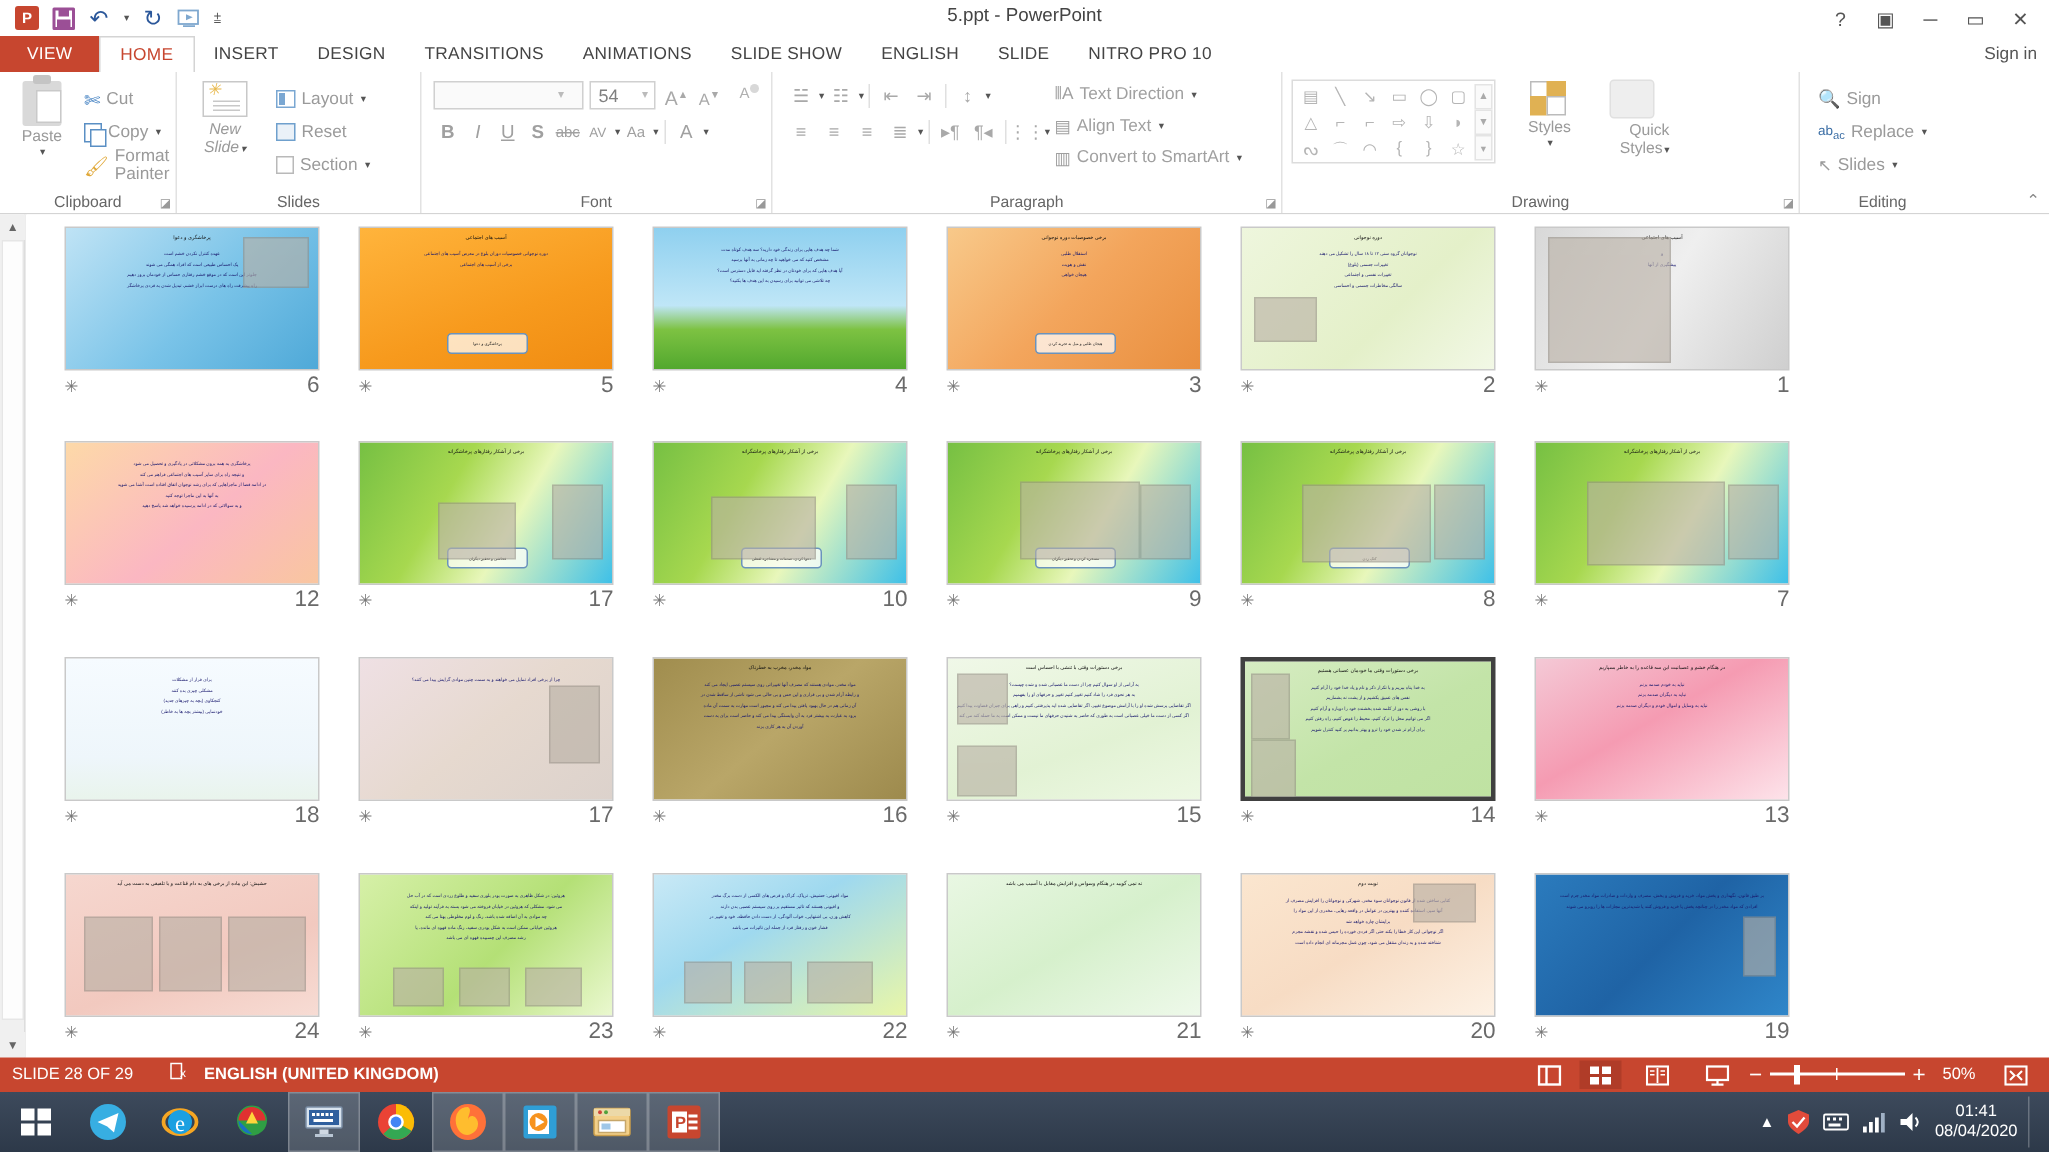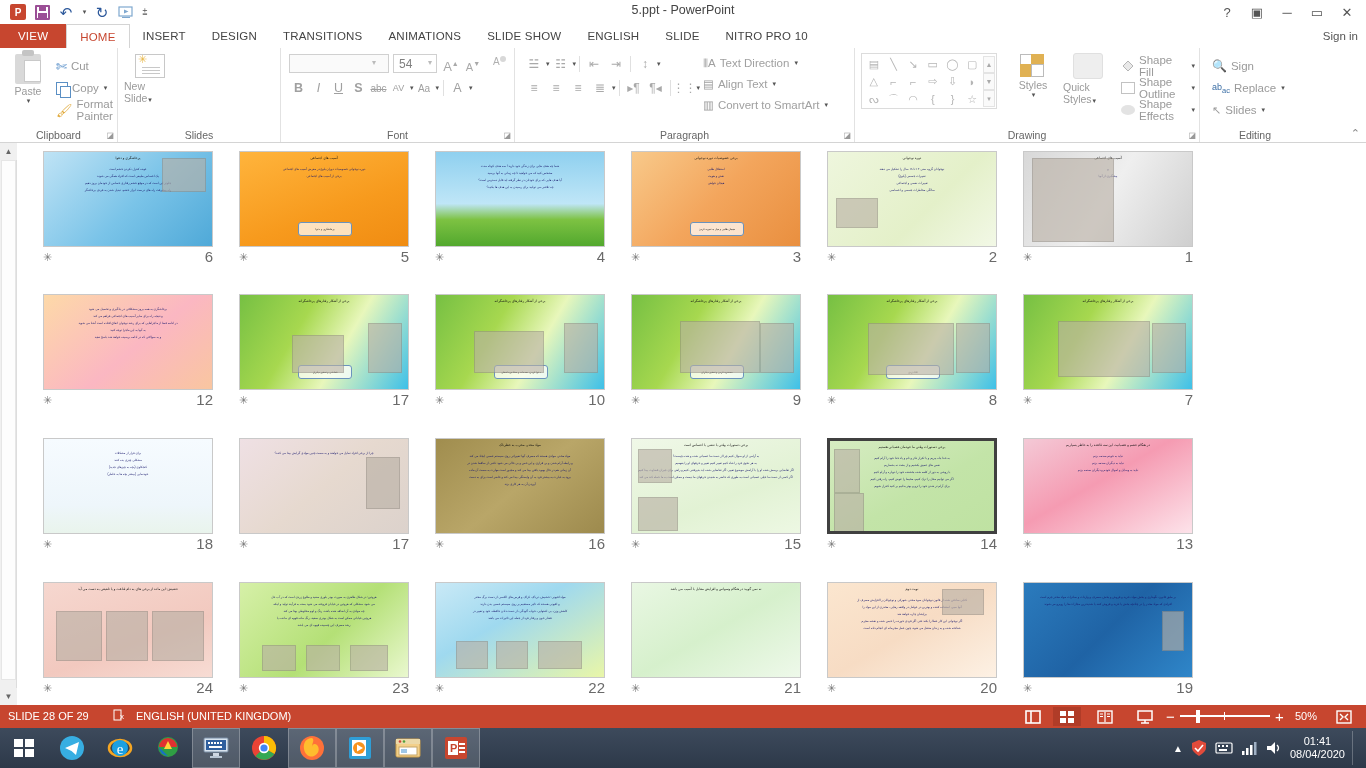--- a/index.html
+++ b/index.html
@@ -53,21 +53,21 @@
   .clipboard-ic:after { content:""; position:absolute; left:9px; top:6px; width:15px; height:20px;
                         background:#fff; border:1px solid #c9c9c9; }
   .scissors { color:#3a7bbf; font-size:13px; }
   .copy-ic { width:12px; height:13px; border:1px solid #5a8fc4; position:relative; }
   .copy-ic:after { content:""; position:absolute; left:3px; top:3px; width:9px; height:10px;
                    border:1px solid #5a8fc4; background:#fff; }
   .brush-ic { color:#e0a838; font-size:13px; }
 
   
   #g-slides { left:118px; width:163px; }
-  .newslide-wrap { position:absolute; left:6px; top:6px; width:52px; text-align:left; }
+  .newslide-wrap { position:absolute; left:6px; top:6px; width:52px; text-align:center;font-style:italic; }
   .ns-ic { width:30px; height:24px; border:1px solid #c8c8c8; background:#fff; margin:0 auto; position:relative; }
   .ns-ic:before { content:"✳"; position:absolute; left:2px; top:-2px; color:#e8b84b; font-size:11px; }
   .ns-ic:after { content:""; position:absolute; left:6px; top:12px; width:18px; height:1px;
                  background:#c8c8c8; box-shadow:0 3px 0 #c8c8c8, 0 6px 0 #c8c8c8; }
   .layout-ic { width:13px; height:12px; border:1px solid #7aa7d2; position:relative; }
   .layout-ic:after { content:""; position:absolute; left:1px; top:1px; width:4px; height:8px; background:#7aa7d2; }
   .reset-ic { width:13px; height:12px; border:1px solid #6fa0cd; background:#eaf1f8; }
   .section-ic { width:12px; height:12px; border:1px solid #b9b9b9; }
 
   
@@ -93,21 +93,21 @@
   .shapegal { position:absolute; left:6px; top:5px; width:136px; height:56px; border:1px solid #dcdcdc; background:#fff; }
   .shapegrid { position:absolute; left:2px; top:2px; width:118px; height:52px;
                display:grid; grid-template-columns:repeat(6,1fr); grid-template-rows:repeat(3,1fr); }
   .shp { display:flex; align-items:center; justify-content:center; color:#b5b5b5; font-size:11px; }
   .galscroll { position:absolute; right:1px; top:2px; width:12px; height:52px; }
   .galsb { width:12px; height:17px; border:1px solid #e4e4e4; background:#fafafa; color:#aaa; font-size:7px;
            display:flex; align-items:center; justify-content:center; }
   .arrange-wrap { position:absolute; left:150px; top:5px; width:56px; text-align:center; }
   .arr-ic { width:30px; height:24px; margin:0 auto; position:relative; }
   .arr-ic i { position:absolute; width:13px; height:13px; display:block; }
-  .quick-wrap { position:absolute; left:208px; top:5px; width:50px; text-align:left; }
+  .quick-wrap { position:absolute; left:208px; top:5px; width:50px; text-align:right; }
   .qs-ic { width:30px; height:26px; margin:0 auto; border-radius:3px; background:#eee; position:relative;
            border:1px solid #e0e0e0;}
   .fillic { width:14px; height:13px; position:relative; }
 
   
   #g-edit { left:1200px; width:110px; border-right:none; }
   .findic { color:#3b6ea5; font-size:12px; }
   .collapse { position:absolute; right:6px; bottom:2px; color:#888; font-size:11px; }
 
   
@@ -235,20 +235,36 @@
     <div class="glabel">Clipboard</div>
     <div class="gdlg">◪</div>
   </div>
 
   <div class="group" id="g-slides">
     <div class="newslide-wrap">
       <div class="ns-ic"></div>
       <div style="font-size:10.5px;color:#9a9a9a;line-height:12px;margin-top:2px;">
         <span>New</span><br>
         <span>Slide</span><span class="tiny-caret">▾</span>
+      </div>
+    </div>
+    <div style="position:absolute;left:62px;top:7px;">
+      <div class="smallbtn">
+        <span class="ic layout-ic"></span>
+        <span>Layout</span>
+        <span class="tiny-caret">▾</span>
+      </div>
+      <div class="smallbtn">
+        <span class="ic reset-ic"></span>
+        <span>Reset</span>
+      </div>
+      <div class="smallbtn">
+        <span class="ic section-ic"></span>
+        <span>Section</span>
+        <span class="tiny-caret">▾</span>
       </div>
     </div>
     <div class="glabel">Slides</div>
   </div>
 
   <div class="group" id="g-font">
     <div class="fontbox">
       <span style="position:absolute;left:4px;top:2px;font-size:11px;color:#888"></span>
       <span class="cv">▾</span>
     </div>
@@ -367,41 +383,20 @@
       <div style="font-size:10.5px;color:#9a9a9a;margin-top:2px">Styles</div>
       <div class="tiny-caret">▾</div>
     </div>
     <div class="quick-wrap">
       <div class="qs-ic"></div>
       <div style="font-size:10.5px;color:#9a9a9a;line-height:12px;margin-top:2px">
         <span>Quick</span><br>
         <span>Styles</span><span class="tiny-caret">▾</span>
       </div>
     </div>
-    <div style="position:absolute;left:262px;top:7px;">
-      <div class="smallbtn">
-        <span class="ic fillic">
-          <svg width="14" height="13" viewBox="0 0 14 13">
-              <path d="M2 6 L7 1 L12 6 L7 11 Z" fill="#e9e9e9" stroke="#b5b5b5"></path>
-            </svg>
-        </span>
-        <span>Shape Fill</span>
-        <span class="tiny-caret">▾</span>
-      </div>
-      <div class="smallbtn">
-        <span class="ic" style="width:14px;height:12px;border:1px solid #c2c2c2"></span>
-        <span>Shape Outline</span>
-        <span class="tiny-caret">▾</span>
-      </div>
-      <div class="smallbtn">
-        <span class="ic" style="width:14px;height:10px;border-radius:50%;background:#e3e3e3"></span>
-        <span>Shape Effects</span>
-        <span class="tiny-caret">▾</span>
-      </div>
-    </div>
     <div class="glabel">Drawing</div>
     <div class="gdlg">◪</div>
   </div>
 
   <div class="group" id="g-edit">
     <div style="position:absolute;left:8px;top:7px;">
       <div class="smallbtn">
         <span class="ic findic">🔍</span>
         <span>Sign</span>
       </div>
@@ -738,21 +733,21 @@
 </div>
 
 <div id="status">
   <div class="st-item" style="left:8px;">SLIDE 28 OF 29</div>
   <div class="st-item" style="left:112px;">
     <svg width="14" height="14" viewBox="0 0 14 14" style="vertical-align:-2px">
         <rect x="2" y="2" width="7" height="10" fill="none" stroke="#fff" stroke-width="1"></rect>
         <text x="8" y="11" font-size="8" fill="#fff">x</text>
       </svg>
   </div>
-  <div class="st-item" style="left:136px;">ENGLISH (UNITED KINGDOM)</div>
+  <div class="st-item" style="left:136px;font-weight:bold;">ENGLISH (UNITED KINGDOM)</div>
 
   <div class="vbtn" style="left:1019px;">
     <svg width="16" height="14" viewBox="0 0 16 14">
         <rect x="1" y="1" width="14" height="12" fill="none" stroke="#fff" stroke-width="1.6"></rect>
         <line x1="6" y1="1" x2="6" y2="13" stroke="#fff" stroke-width="1.6"></line>
       </svg>
   </div>
   <div class="vbtn act" style="left:1053px;">
     <svg width="16" height="14" viewBox="0 0 16 14">
         <rect x="1" y="1" width="6" height="5" fill="#fff"></rect>

